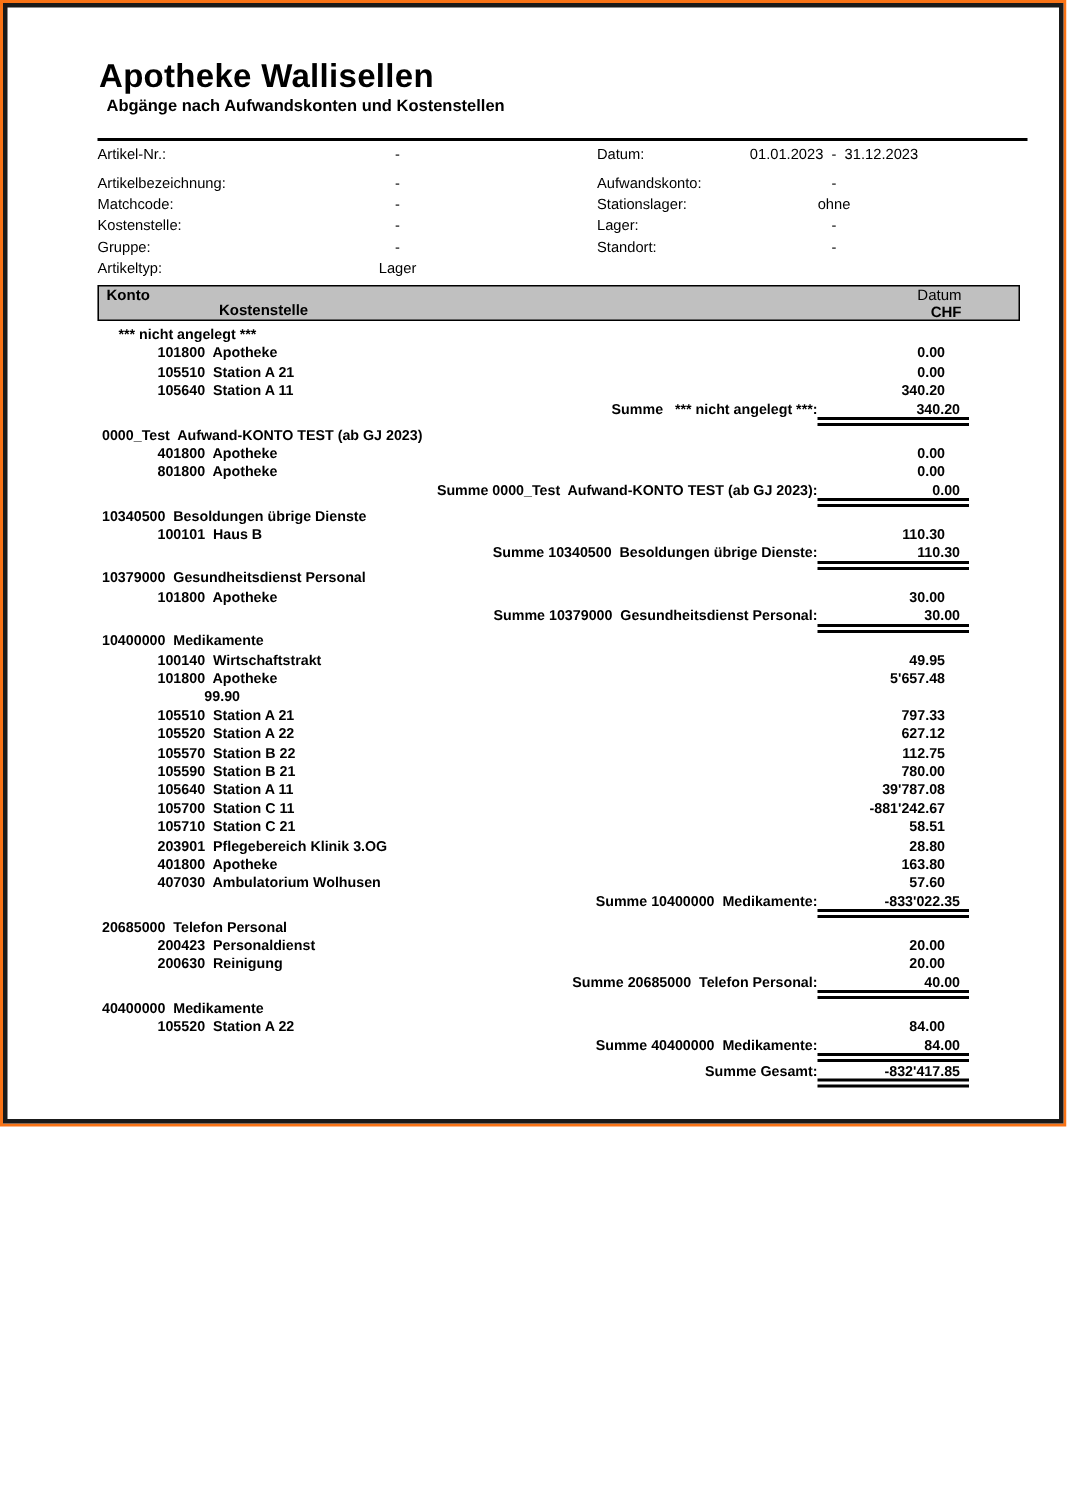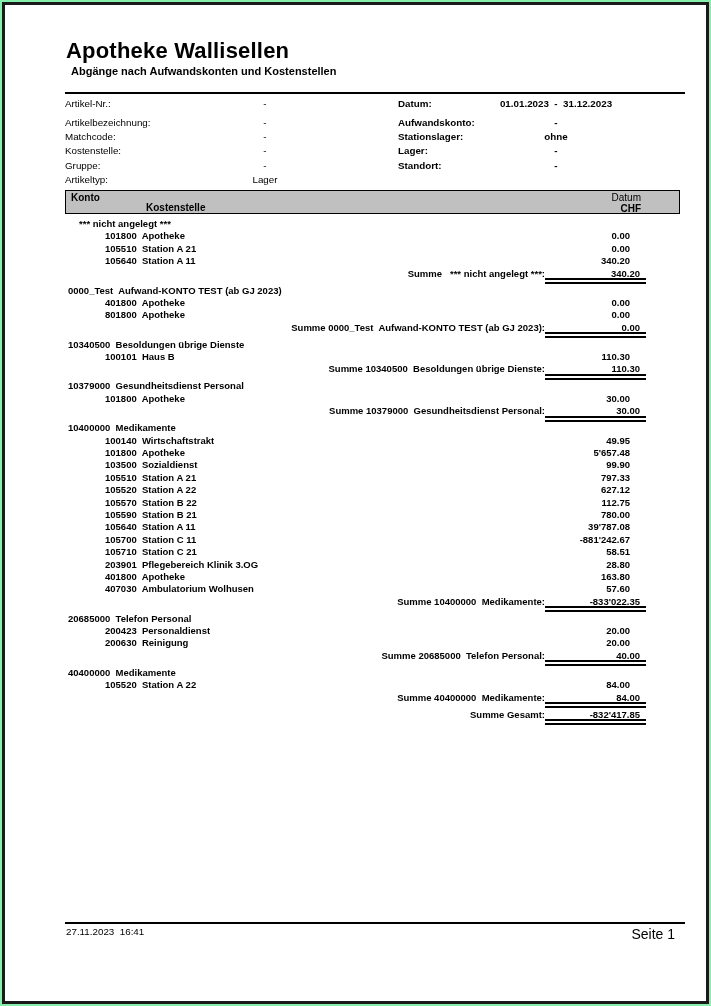--- a/index.html
+++ b/index.html
@@ -1,28 +1,28 @@
 <!DOCTYPE html>
 <html><head>
 <meta charset="utf-8">
 <style>
   html,body{margin:0;padding:0;background:#fff;}
   body{width:711px;height:1006px;font-family:"Liberation Sans",sans-serif;color:#000;}
-  .frame{width:711px;height:1006px;box-sizing:border-box;padding:2px;background:#86efac;}
+  .frame{width:711px;height:751px;box-sizing:border-box;padding:2px;background:#f97316;}
   .page{position:relative;width:100%;height:100%;box-sizing:border-box;border:3px solid #1a1a1a;background:#fff;overflow:hidden;}
 
   .title{position:absolute;left:61px;top:33px;font-size:22px;font-weight:bold;letter-spacing:0.2px;}
   .subtitle{position:absolute;left:66px;top:60px;font-size:11px;font-weight:bold;}
   .rule{position:absolute;left:60px;width:620px;background:#000;}
   .top-rule{top:87px;height:2px;}
   .foot-rule{top:917px;height:1.5px;}
 
   .filters{position:absolute;left:60px;top:93px;width:620px;display:flex;font-size:9.8px;}
   .fcol-left{width:333px;}
-  .fcol-right{flex:1;font-weight:bold;}
+  .fcol-right{flex:1;}
   .f-row{display:flex;height:12px;line-height:12px;margin-bottom:2.2px;white-space:pre;}
   .fcol-left .f-row:first-child,.fcol-right .f-row:first-child{margin-bottom:7px;}
   .fcol-left .f-label{width:110px;}
   .fcol-left .f-value{width:180px;text-align:center;}
   .fcol-right .f-label{width:78px;}
   .fcol-right .f-value{width:160px;text-align:center;}
 
   .band{position:absolute;left:60px;top:185px;width:615px;height:24px;box-sizing:border-box;background:#c0c0c0;border:1px solid #000;font-size:10px;font-weight:bold;}
   .band-l1{position:absolute;left:5px;top:2px;line-height:10px;}
   .band-l2{position:absolute;left:80px;top:12px;line-height:10px;}
@@ -96,21 +96,21 @@
         <div class="t-row dr"><div class="c1">100101  Haus B</div><div class="cv">110.30</div></div>
         <div class="t-row sr"><div class="sl">Summe 10340500  Besoldungen übrige Dienste:</div><div class="cv">110.30</div></div>
         <div class="dbl"></div>
         <div class="t-row gh">10379000  Gesundheitsdienst Personal</div>
         <div class="t-row dr"><div class="c1">101800  Apotheke</div><div class="cv">30.00</div></div>
         <div class="t-row sr"><div class="sl">Summe 10379000  Gesundheitsdienst Personal:</div><div class="cv">30.00</div></div>
         <div class="dbl"></div>
         <div class="t-row gh">10400000  Medikamente</div>
         <div class="t-row dr"><div class="c1">100140  Wirtschaftstrakt</div><div class="cv">49.95</div></div>
         <div class="t-row dr"><div class="c1">101800  Apotheke</div><div class="cv">5'657.48</div></div>
-        <div class="t-row dr"><div class="c1">103500  Sozialdienst</div><div class="cv">99.90</div></div>
+        <div class="t-row dr"><div class="cv">99.90</div></div>
         <div class="t-row dr"><div class="c1">105510  Station A 21</div><div class="cv">797.33</div></div>
         <div class="t-row dr"><div class="c1">105520  Station A 22</div><div class="cv">627.12</div></div>
         <div class="t-row dr"><div class="c1">105570  Station B 22</div><div class="cv">112.75</div></div>
         <div class="t-row dr"><div class="c1">105590  Station B 21</div><div class="cv">780.00</div></div>
         <div class="t-row dr"><div class="c1">105640  Station A 11</div><div class="cv">39'787.08</div></div>
         <div class="t-row dr"><div class="c1">105700  Station C 11</div><div class="cv">-881'242.67</div></div>
         <div class="t-row dr"><div class="c1">105710  Station C 21</div><div class="cv">58.51</div></div>
         <div class="t-row dr"><div class="c1">203901  Pflegebereich Klinik 3.OG</div><div class="cv">28.80</div></div>
         <div class="t-row dr"><div class="c1">401800  Apotheke</div><div class="cv">163.80</div></div>
         <div class="t-row dr"><div class="c1">407030  Ambulatorium Wolhusen</div><div class="cv">57.60</div></div>

